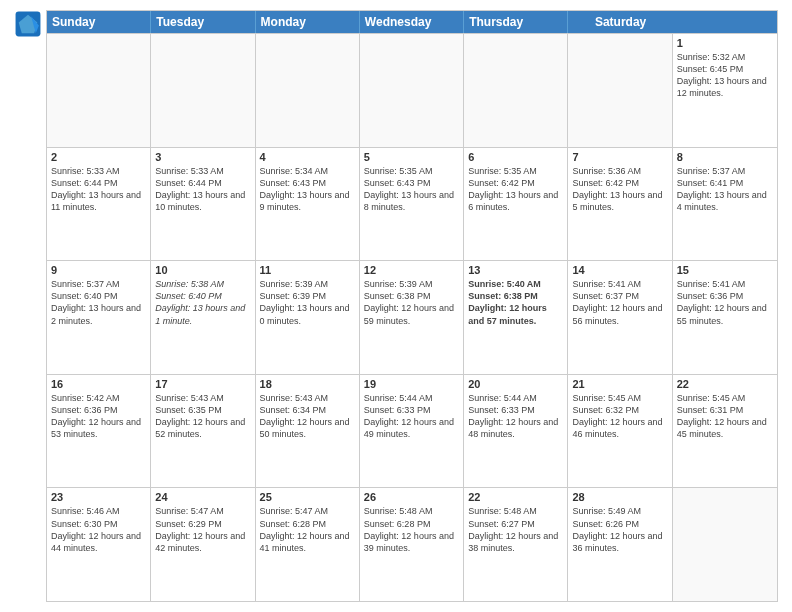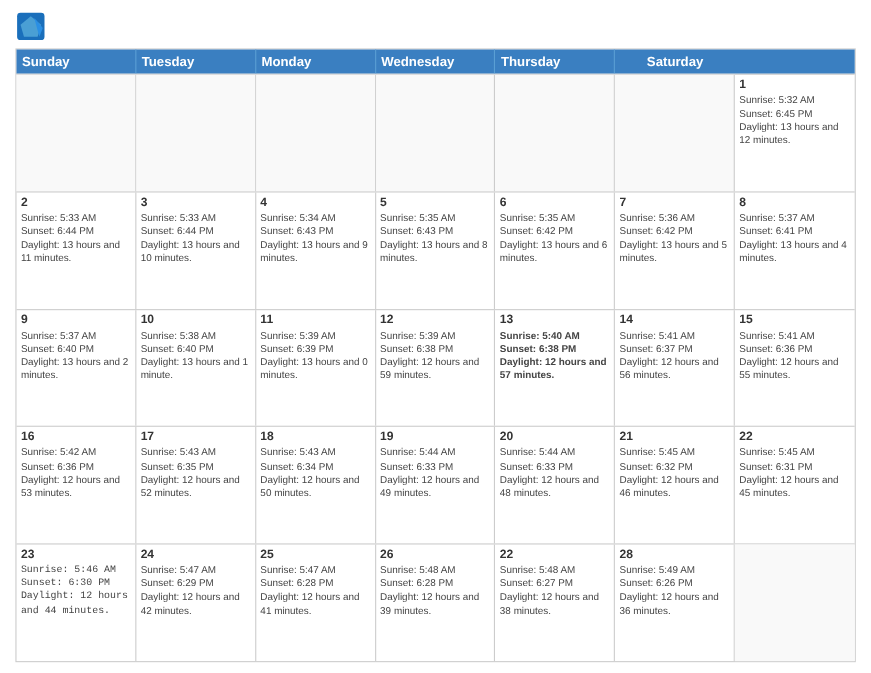--- a/index.html
+++ b/index.html
@@ -8,21 +8,21 @@
       height: 612px;
       font-family: Arial, sans-serif;
       background: #fff;
       overflow: hidden;
     }
     .page {
       width: 792px;
       height: 612px;
       padding: 10px 14px 10px 14px;
       display: flex;
-      flex-direction: column;
+      flex-direction: row;
     }
     .header {
       display: flex;
       justify-content: space-between;
       align-items: flex-start;
       margin-bottom: 6px;
     }
     .logo {
       display: flex;
       align-items: center;
@@ -196,21 +196,21 @@
         </div>
         <div class="cal-row">
           <div class="cal-cell">
             <span class="day-num">9</span>
             <div class="day-info" style="white-space: pre-line;">Sunrise: 5:37 AM
 Sunset: 6:40 PM
 Daylight: 13 hours and 2 minutes.</div>
           </div>
           <div class="cal-cell">
             <span class="day-num">10</span>
-            <div class="day-info" style="white-space: pre-line;">Sunrise: 5:38 AM
+            <div class="day-info" style="white-space: pre-line; font-style: italic;">Sunrise: 5:38 AM
 Sunset: 6:40 PM
 Daylight: 13 hours and 1 minute.</div>
           </div>
           <div class="cal-cell">
             <span class="day-num">11</span>
             <div class="day-info" style="white-space: pre-line;">Sunrise: 5:39 AM
 Sunset: 6:39 PM
 Daylight: 13 hours and 0 minutes.</div>
           </div>
           <div class="cal-cell">
@@ -278,21 +278,21 @@
           <div class="cal-cell">
             <span class="day-num">22</span>
             <div class="day-info" style="white-space: pre-line;">Sunrise: 5:45 AM
 Sunset: 6:31 PM
 Daylight: 12 hours and 45 minutes.</div>
           </div>
         </div>
         <div class="cal-row">
           <div class="cal-cell">
             <span class="day-num">23</span>
-            <div class="day-info" style="white-space: pre-line; font-family: Liberation Mono, monospace;">Sunrise: 5:46 AM
+            <div class="day-info" style="white-space: pre-line;">Sunrise: 5:46 AM
 Sunset: 6:30 PM
 Daylight: 12 hours and 44 minutes.</div>
           </div>
           <div class="cal-cell">
             <span class="day-num">24</span>
             <div class="day-info" style="white-space: pre-line;">Sunrise: 5:47 AM
 Sunset: 6:29 PM
 Daylight: 12 hours and 42 minutes.</div>
           </div>
           <div class="cal-cell">

